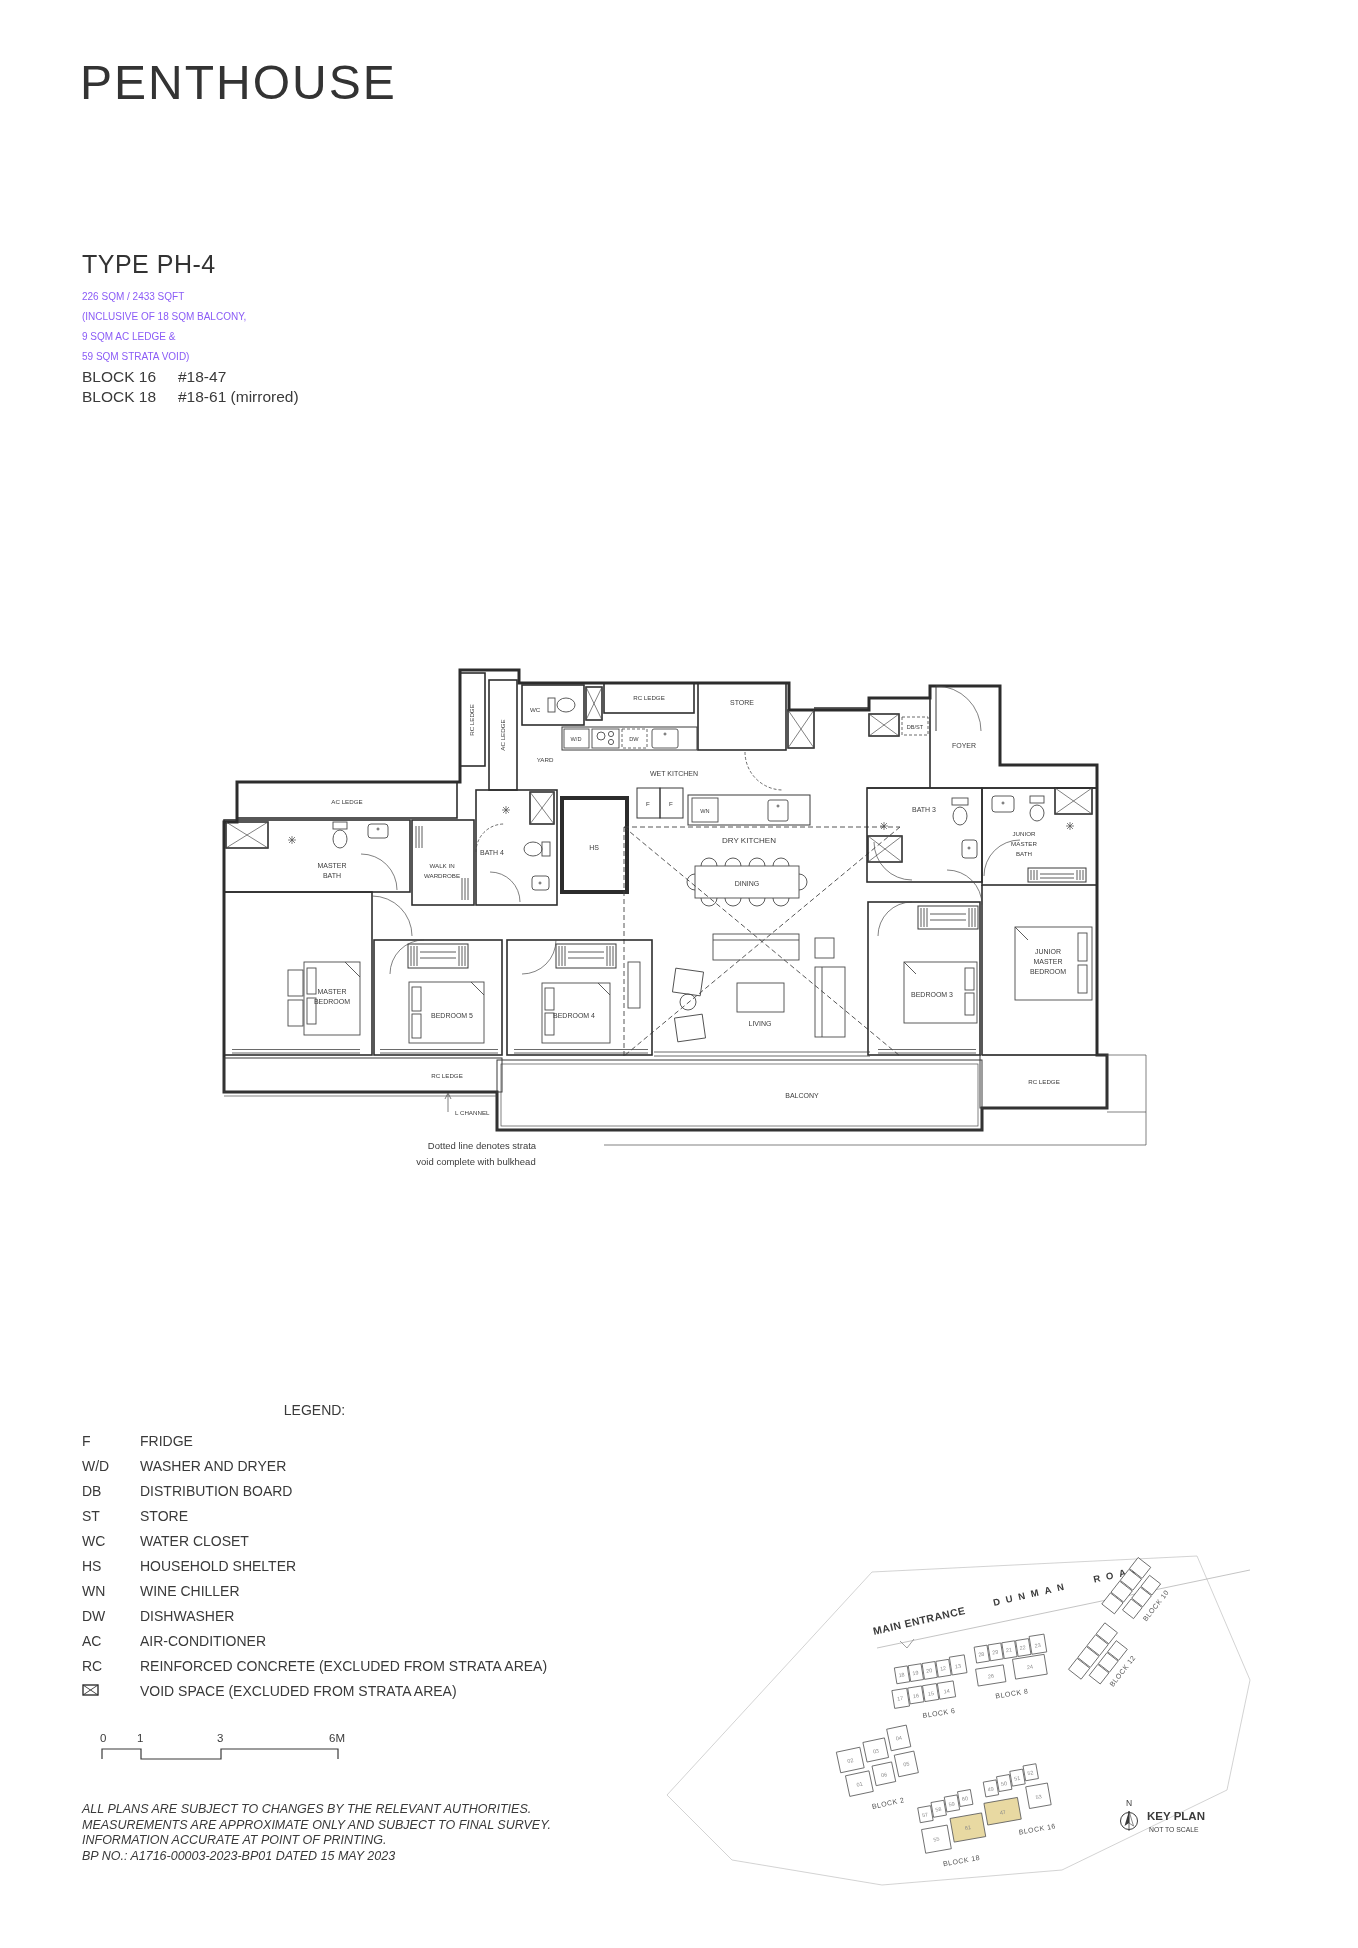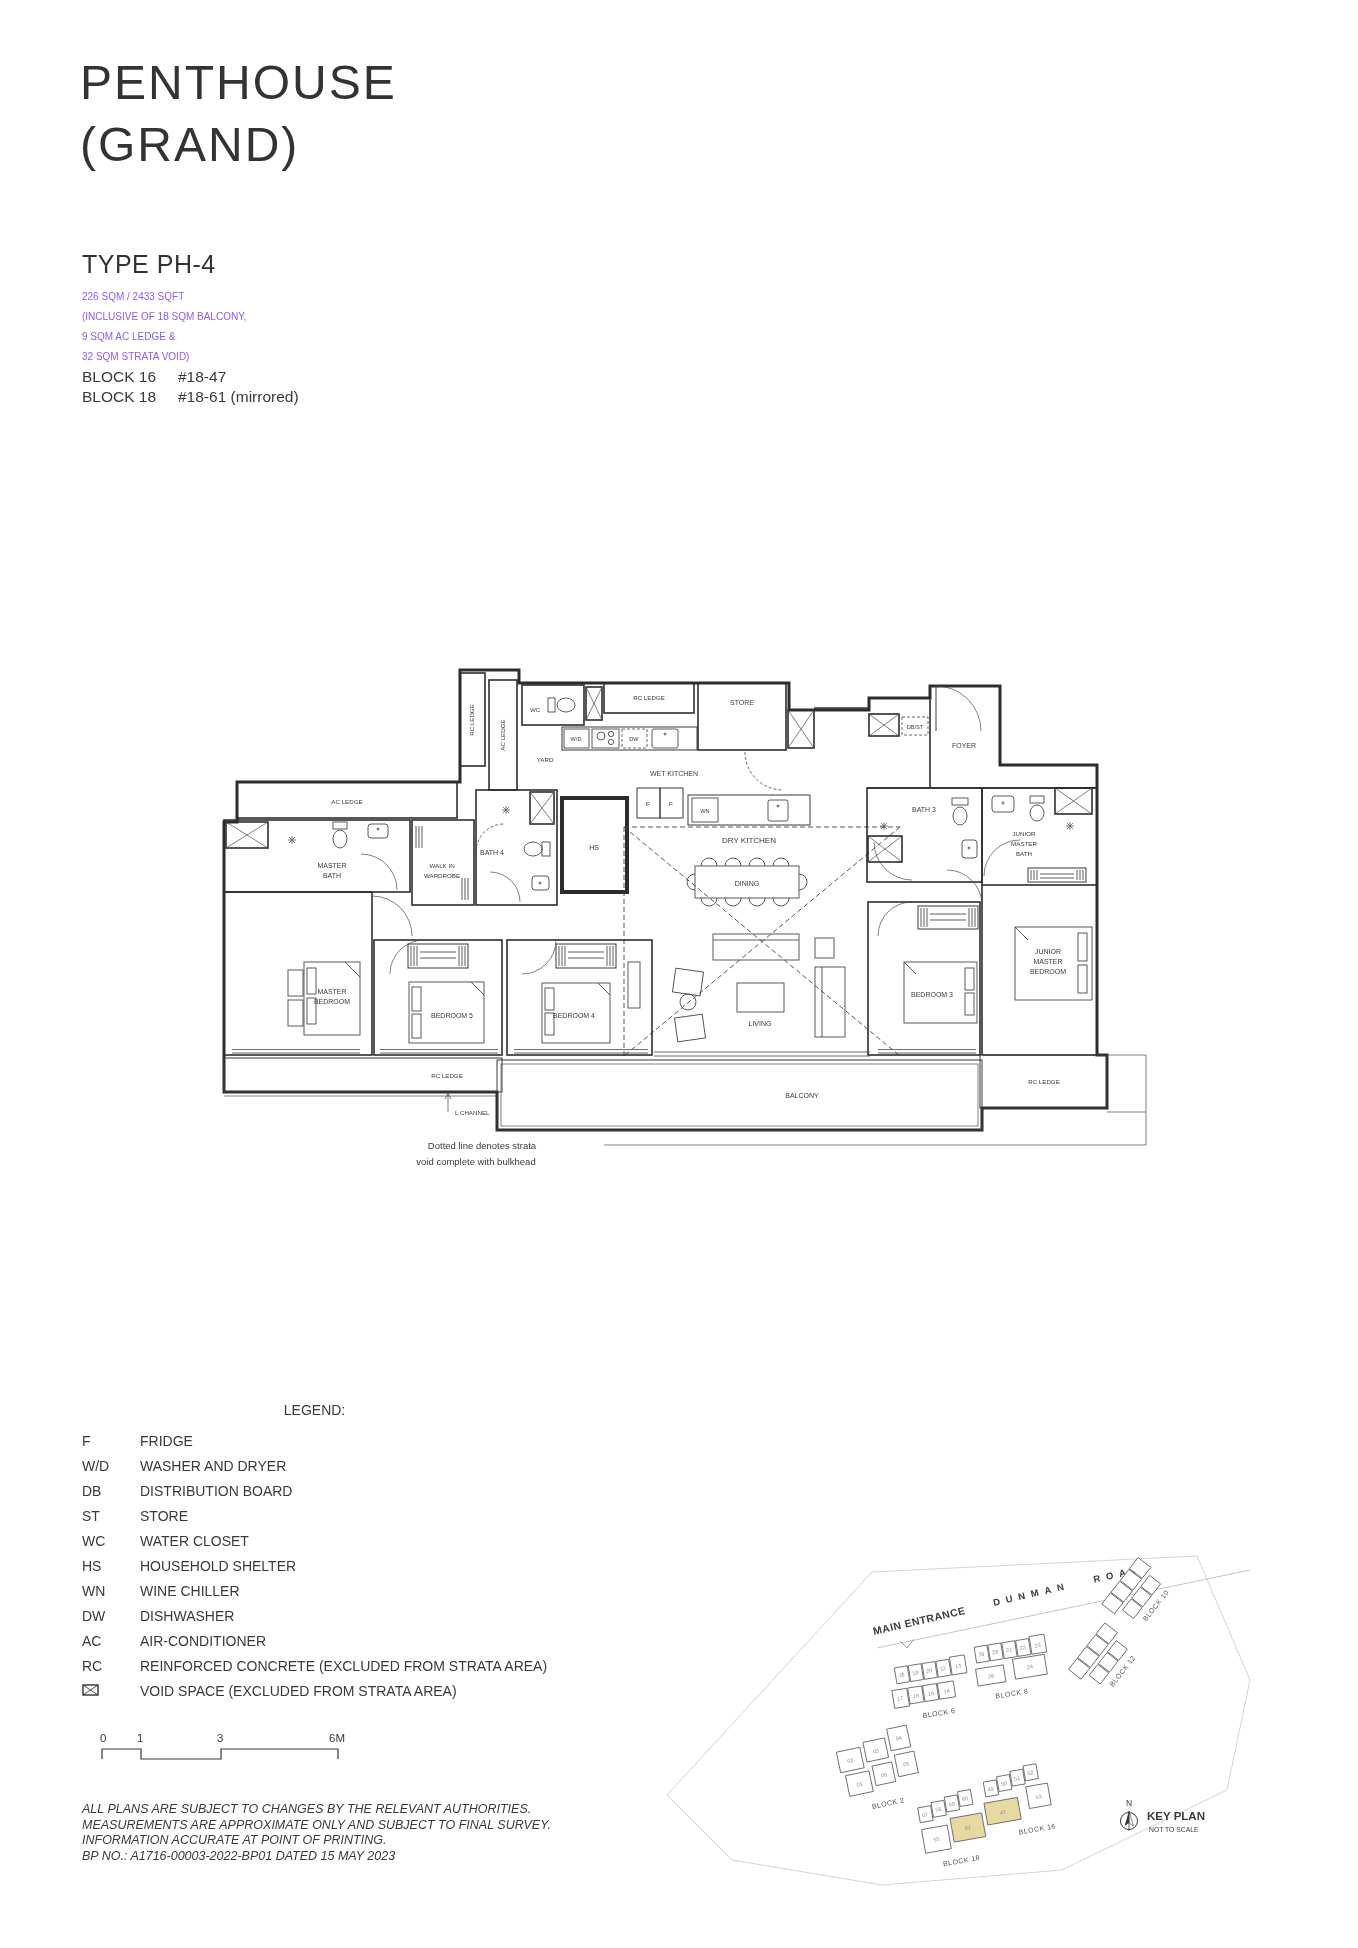--- a/index.html
+++ b/index.html
@@ -46,29 +46,28 @@
   .kp-l{font-size:7px;fill:#555;text-anchor:middle;letter-spacing:.5px;}
   .kp-bound{fill:none;stroke:#c8c8c8;stroke-width:.8;}
 </style>
 </head>
 <body>
 
 <div class="canvas">
 
   <div class="abs title">
     <div>PENTHOUSE</div>
-    <div>(GRAND)</div>
   </div>
 
   <div class="abs unitinfo">
     <div class="type">TYPE PH-4</div>
     <div class="detail">226 SQM / 2433 SQFT</div>
     <div class="detail">(INCLUSIVE OF 18 SQM BALCONY,</div>
     <div class="detail">9 SQM AC LEDGE &amp;</div>
-    <div class="detail">32 SQM STRATA VOID)</div>
+    <div class="detail">59 SQM STRATA VOID)</div>
     <div class="blkrow">
       <span class="bname">BLOCK 16</span>
       <span>#18-47</span>
     </div>
     <div class="blkrow">
       <span class="bname">BLOCK 18</span>
       <span>#18-61 (mirrored)</span>
     </div>
   </div>
 
@@ -460,21 +459,21 @@
       <text x="117" y="10" font-size="11.5" fill="#3a3a3a">3</text>
       <text x="229" y="10" font-size="11.5" fill="#3a3a3a">6M</text>
       <path d="M2,27 L2,17 L41,17 L41,27 L121,27 L121,17 L238,17 L238,27" fill="none" stroke="#3a3a3a" stroke-width="1.2"></path>
     </svg>
   </div>
 
   <div class="abs footer">
     <div>ALL PLANS ARE SUBJECT TO CHANGES BY THE RELEVANT AUTHORITIES.</div>
     <div>MEASUREMENTS ARE APPROXIMATE ONLY AND SUBJECT TO FINAL SURVEY.</div>
     <div>INFORMATION ACCURATE AT POINT OF PRINTING.</div>
-    <div>BP NO.: A1716-00003-2022-BP01 DATED 15 MAY 2023</div>
+    <div>BP NO.: A1716-00003-2023-BP01 DATED 15 MAY 2023</div>
   </div>
 
   <svg class="abs" style="left:630px;top:1540px;" width="620" height="370" viewBox="0 0 620 370">
     <polygon class="kp-bound" points="25,255 230,32 555,16 608,140 585,250 420,330 240,345 90,320"></polygon>
     <line x1="235" y1="108" x2="608" y2="30" stroke="#b5b5b5" stroke-width="0.8"></line>
     <text x="232" y="95" transform="rotate(-13 232 95)" font-size="10.5" font-weight="bold" fill="#3a3a3a" letter-spacing="0.5">MAIN ENTRANCE</text>
     <path d="M258,101 L265,108 L272,99" fill="none" stroke="#888" stroke-width="0.8"></path>
     <text x="352" y="66" transform="rotate(-13 352 66)" font-size="9.5" font-weight="bold" fill="#3a3a3a" letter-spacing="6" word-spacing="16">DUNMAN ROAD</text>
 
     <g transform="rotate(-9 330 145)">

